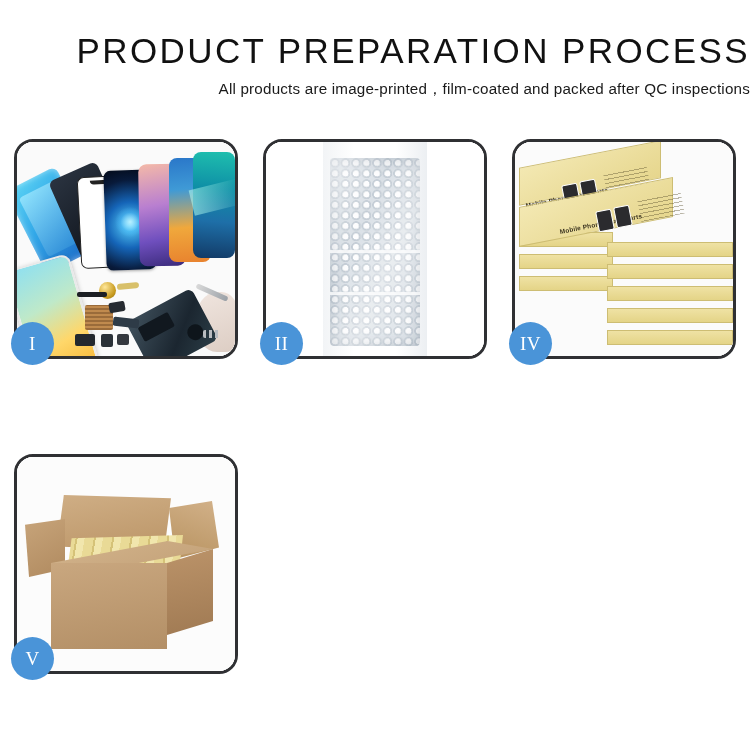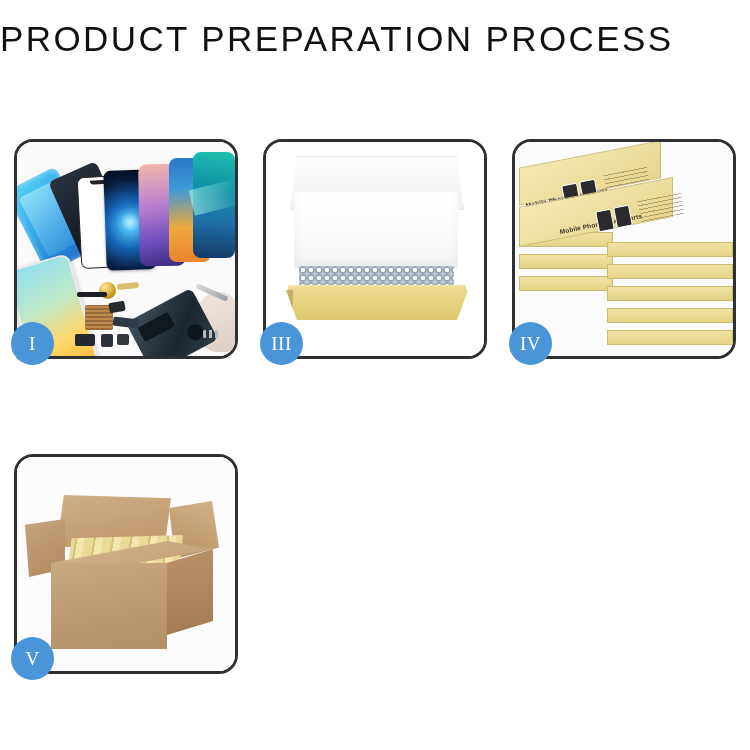--- a/index.html
+++ b/index.html
@@ -6,21 +6,21 @@
   body{
     width:750px;height:750px;
     background:#ffffff;
     font-family:"Liberation Sans","DejaVu Sans",sans-serif;
     overflow:hidden;
     position:relative;
   }
   .page{width:750px;height:750px;position:relative;background:#fff;}
 
   
-  .header{padding-top:21px;text-align:left;}
+  .header{padding-top:33px;text-align:right;}
   .title{
     font-size:35px;
     font-weight:500;
     letter-spacing:2.4px;
     color:#111111;
     line-height:1.05;
     white-space:nowrap;
   }
   .subtitle{
     margin-top:9px;
@@ -237,20 +237,21 @@
      background:linear-gradient(180deg,rgba(255,255,255,.8),rgba(255,255,255,0));
      clip-path:polygon(24% 0,100% 18%,96% 70%,8% 48%);}
 </style>
 </head>
 <body>
 
 <div class="page">
 
   <div class="header">
     <div class="title">PRODUCT PREPARATION PROCESS</div>
+    <div class="subtitle">All products are image-printed，film-coated and packed after QC inspections</div>
   </div>
 
   <div class="grid">
 
     <div class="panel">
       <div class="panel-inner">
         <div class="p1">
           <div class="ph adh"></div>
           <div class="ph scr"></div>
           <div class="ph g1"></div>
@@ -270,33 +271,32 @@
           <div class="ph flex5"></div>
           <div class="ph flex6"></div>
           <div class="ph cam"></div>
           <div class="ph tool"></div>
           <div class="ph screws"></div>
         </div>
       </div>
       <div class="badge">I</div>
     </div>
 
-
     <div class="panel">
       <div class="panel-inner">
-        <div class="p3">
-          <div class="lid3"></div>
-          <div class="foam3"></div>
-          <div class="inner3"></div>
-          <div class="lip3"></div>
-          <div class="base3"></div>
+        <div class="p2">
+          <div class="bwbg"></div>
+          <div class="bw"></div>
+          <div class="bwseam" style="top:108px"></div>
+          <div class="bwseam" style="top:150px"></div>
         </div>
       </div>
-      <div class="badge">III</div>
+      <div class="badge">II</div>
     </div>
+
 
     <div class="panel">
       <div class="panel-inner">
         <div class="p4">
           <div class="stack">
 
             <div class="sb slabL" style="top:56px"></div>
             <div class="sb slabL" style="top:78px"></div>
             <div class="sb slabL" style="top:100px"></div>
             <div class="sb slabL" style="top:122px"></div>

